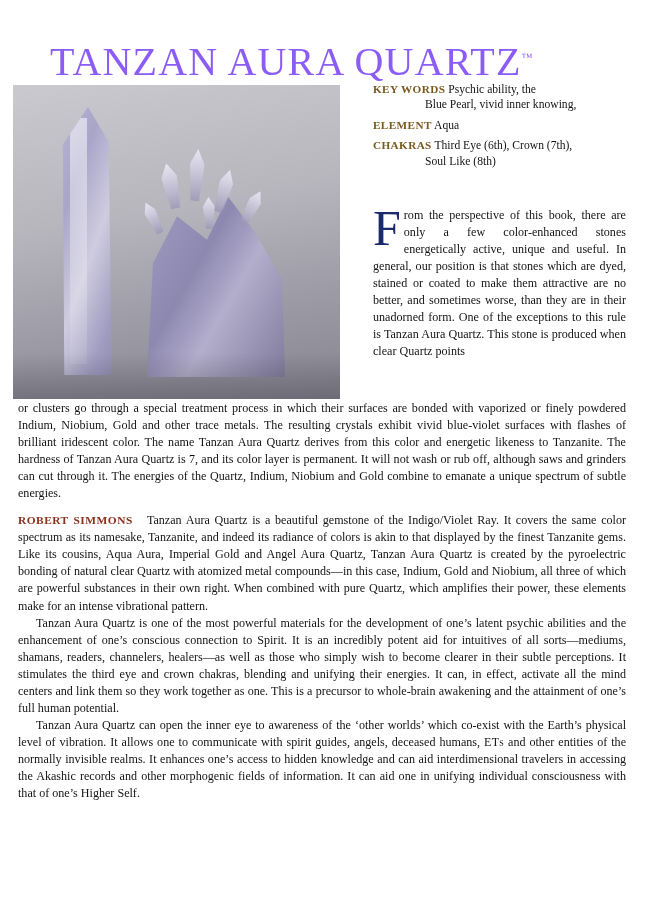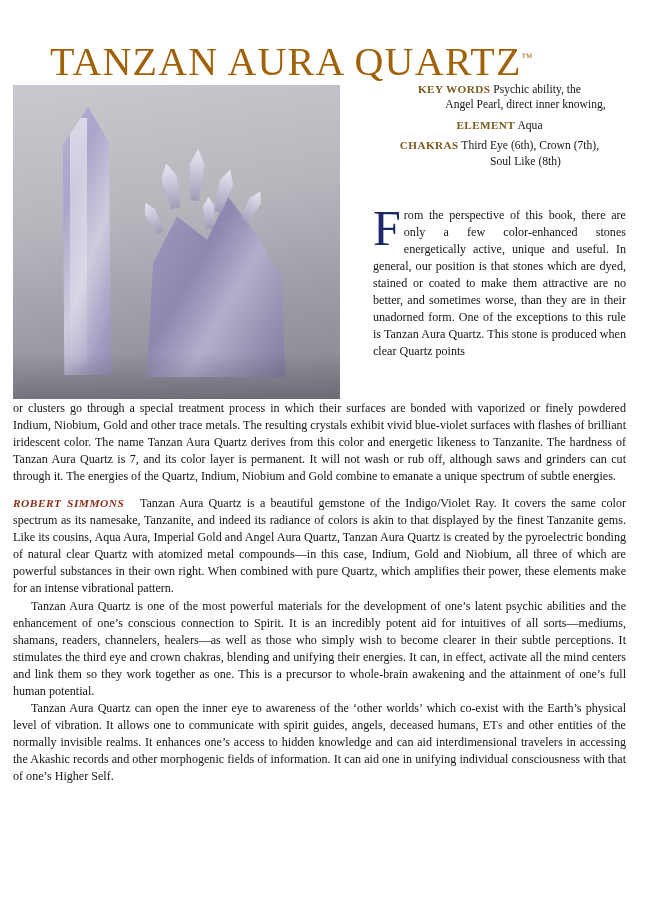--- a/index.html
+++ b/index.html
@@ -25,21 +25,21 @@
   
   .title-wrap {
     padding-top: 14px;
     padding-left: 24px;
     position: relative;
   }
   .title {
     font-family: "Liberation Serif", serif;
     font-size: 40px;
     letter-spacing: 1.2px;
-    color: #a16207;
+    color: #8b5cf6;
     font-weight: normal;
     line-height: 1.05;
     white-space: nowrap;
     display: inline-block;
   }
   .title .tm {
     font-size: 11px;
     vertical-align: super;
     letter-spacing: 0;
   }
@@ -103,21 +103,20 @@
     position: absolute;
     left: 373px;
     top: 82px;
     width: 253px;
     font-size: 11.6px;
     line-height: 1.33;
   }
   .keys .row {
     display: block;
     margin-bottom: 5px;
-    text-align: center;
   }
   .keys .k {
     color: #7a5a1e;
     font-variant: small-caps;
     font-size: 11.2px;
     letter-spacing: 0.4px;
     font-weight: bold;
     text-transform: uppercase;
   }
   .keys .v {
@@ -147,37 +146,36 @@
     color: #1b2a6b;
     font-family: "Liberation Serif", serif;
   }
   .flow {
     position: absolute;
     left: 13px;
     top: 400px;
     width: 613px;
   }
   .flow p {
-    margin: 0 0 0 0;
+    margin: 0 0 0 5px;
     font-size: 12.1px;
     line-height: 1.41;
     text-align: justify;
     hyphens: auto;
     text-indent: 0;
   }
   .flow p.indent { text-indent: 18px; }
   .flow .gap { height: 10px; }
   .author {
     color: #8c2f1b;
     font-variant: small-caps;
     font-weight: bold;
     letter-spacing: 0.5px;
     text-transform: uppercase;
     font-size: 11.4px;
-    font-style: italic;
   }
   .sc { font-variant: small-caps; font-size: 12px; letter-spacing: .3px;}
 </style>
 </head>
 <body>
 
 <div class="page">
 
   <div class="title-wrap">
     <h1 class="title"><span>TANZAN AURA QUARTZ</span><span class="tm">™</span></h1>
@@ -192,21 +190,21 @@
     <div class="spike s4"></div>
     <div class="spike s5"></div>
     <div class="spike s6"></div>
     <div class="shadow"></div>
   </div>
 
   <div class="keys">
     <div class="row">
       <span class="k">KEY WORDS</span>
       <span class="v">Psychic ability, the</span>
-      <span class="row-indent v">Angel Pearl, direct inner knowing,</span>
+      <span class="row-indent v">Blue Pearl, vivid inner knowing,</span>
     </div>
     <div class="row">
       <span class="k">ELEMENT</span>
       <span class="v">Aqua</span>
     </div>
     <div class="row">
       <span class="k">CHAKRAS</span>
       <span class="v">Third Eye (6th), Crown (7th),</span>
       <span class="row-indent v">Soul Like (8th)</span>
     </div>

